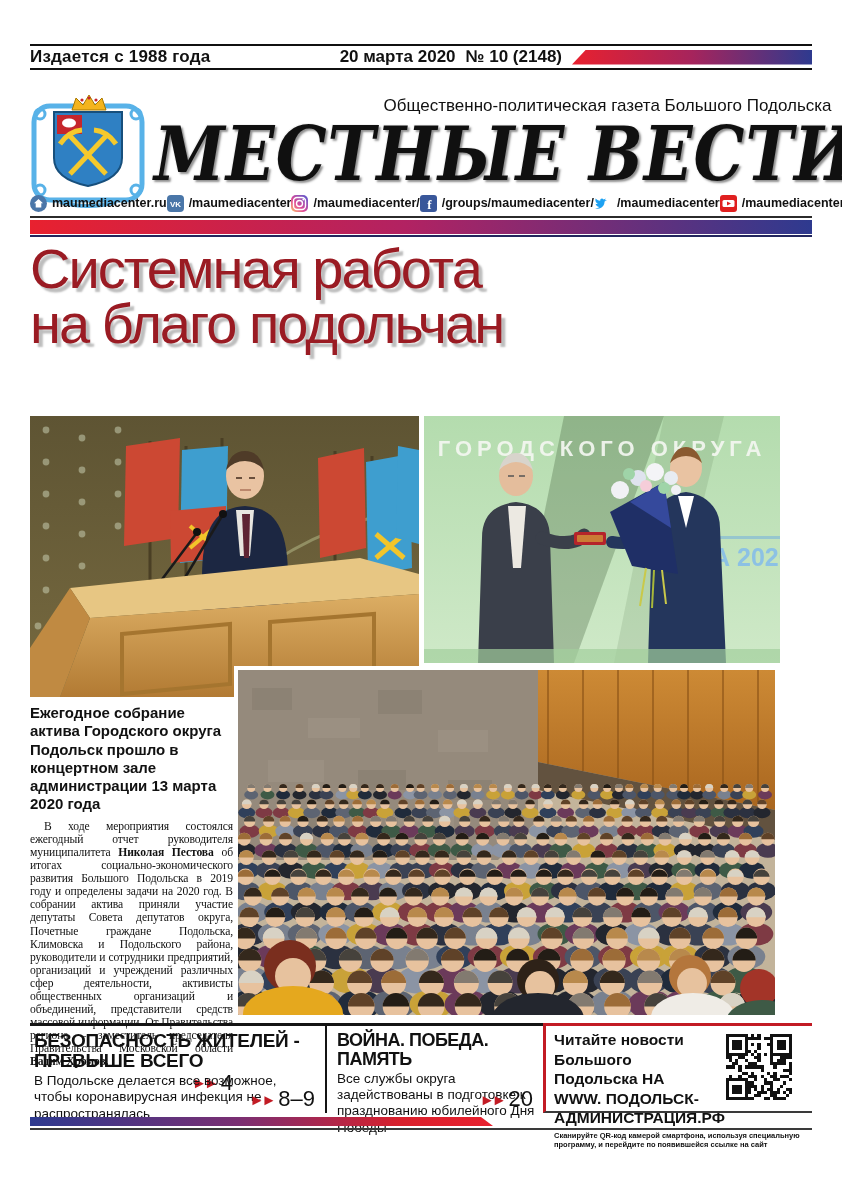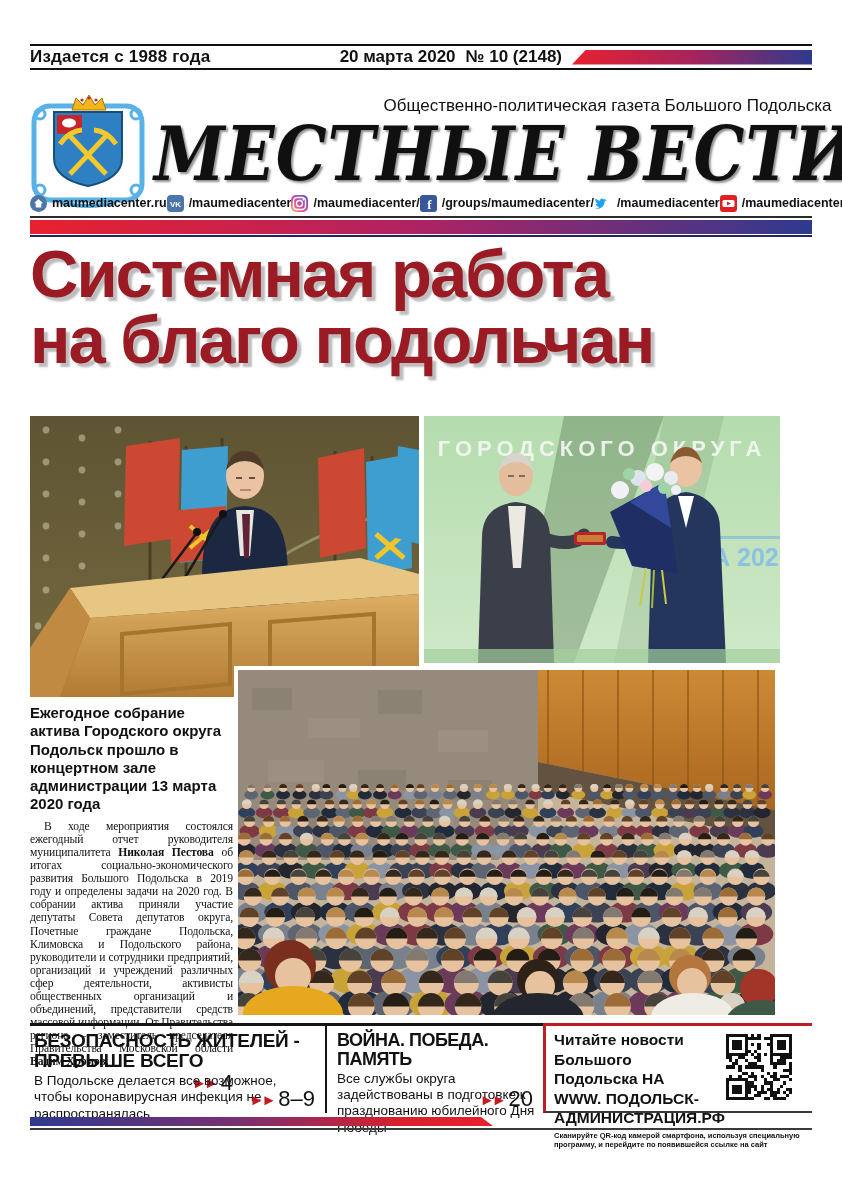--- a/index.html
+++ b/index.html
@@ -32,21 +32,21 @@
   .soc{display:flex;align-items:center;gap:5px;font-size:12.5px;font-weight:600;}
   .soc svg{display:block;}
 
   
   #rule1{left:30px;top:216px;width:782px;height:2px;background:#2b2b2b;}
   #gradbar{left:30px;top:220px;width:782px;height:14px;
            background:linear-gradient(90deg,#e8212f 0%,#b22262 48%,#2e3a8f 100%);}
   #rule2{left:30px;top:235px;width:782px;height:2px;background:#23265e;}
 
   
-  #headline{left:30px;top:241px;width:782px;font-weight:700;font-size:67px;line-height:.99;
+  #headline{left:30px;top:241px;width:782px;font-weight:400;font-size:56px;line-height:.99;
             letter-spacing:-2px;color:#9a1b23;text-shadow:4px 4px 2px #bdbdbd;}
 
   
   #photos-area{left:30px;top:416px;width:782px;height:604px;}
   .photo{position:absolute;overflow:hidden;}
   #photo-podium{left:0;top:0;width:389px;height:281px;}
   #photo-award{left:394px;top:0;width:356px;height:247px;}
   #photo-audience{left:204px;top:250px;width:545px;height:353px;border:4px solid #fff;background:#fff;}
   #lead-col{position:absolute;left:0;top:288px;width:203px;height:314px;}
   .lead-title{font-size:15px;line-height:1.22;font-weight:800;margin:0 0 6px 0;}

